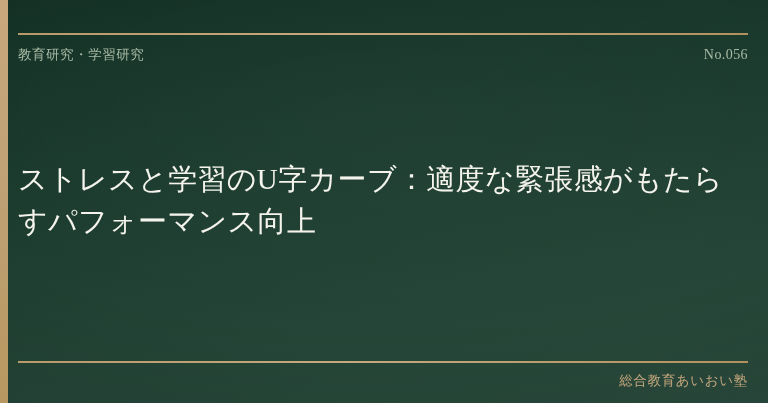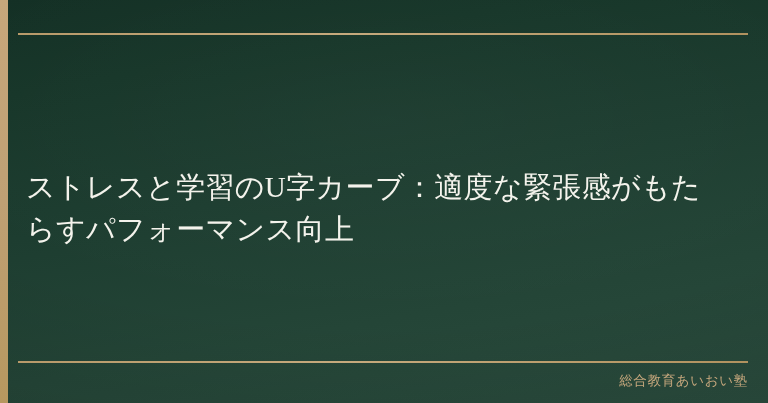--- a/index.html
+++ b/index.html
@@ -88,21 +88,21 @@
   }
 
   .title-block {
     position: absolute;
     left: 18px;
     right: 30px;
     top: 158px;
     z-index: 3;
   }
   .title {
-    margin: 8px;
+    margin: 0;
     font-weight: 400;
     font-size: 29px;
     line-height: 42px;
     letter-spacing: 0.012em;
     color: #f4f3ec;
   }
 
   .footer-row {
     position: absolute;
     left: 18px;
@@ -123,20 +123,24 @@
 </style>
 </head>
 <body>
 
 <div class="slide">
 
   <div class="left-strip"></div>
 
   <div class="rule rule-top"></div>
 
+  <div class="header-row">
+    <div class="kicker">教育研究・学習研究</div>
+    <div class="issue-no">No.056</div>
+  </div>
 
   <div class="title-block">
     <h1 class="title">ストレスと学習のU字カーブ：適度な緊張感がもたらすパフォーマンス向上</h1>
   </div>
 
   <div class="rule rule-bottom"></div>
 
   <div class="footer-row">
     <div class="brand">総合教育あいおい塾</div>
   </div>

